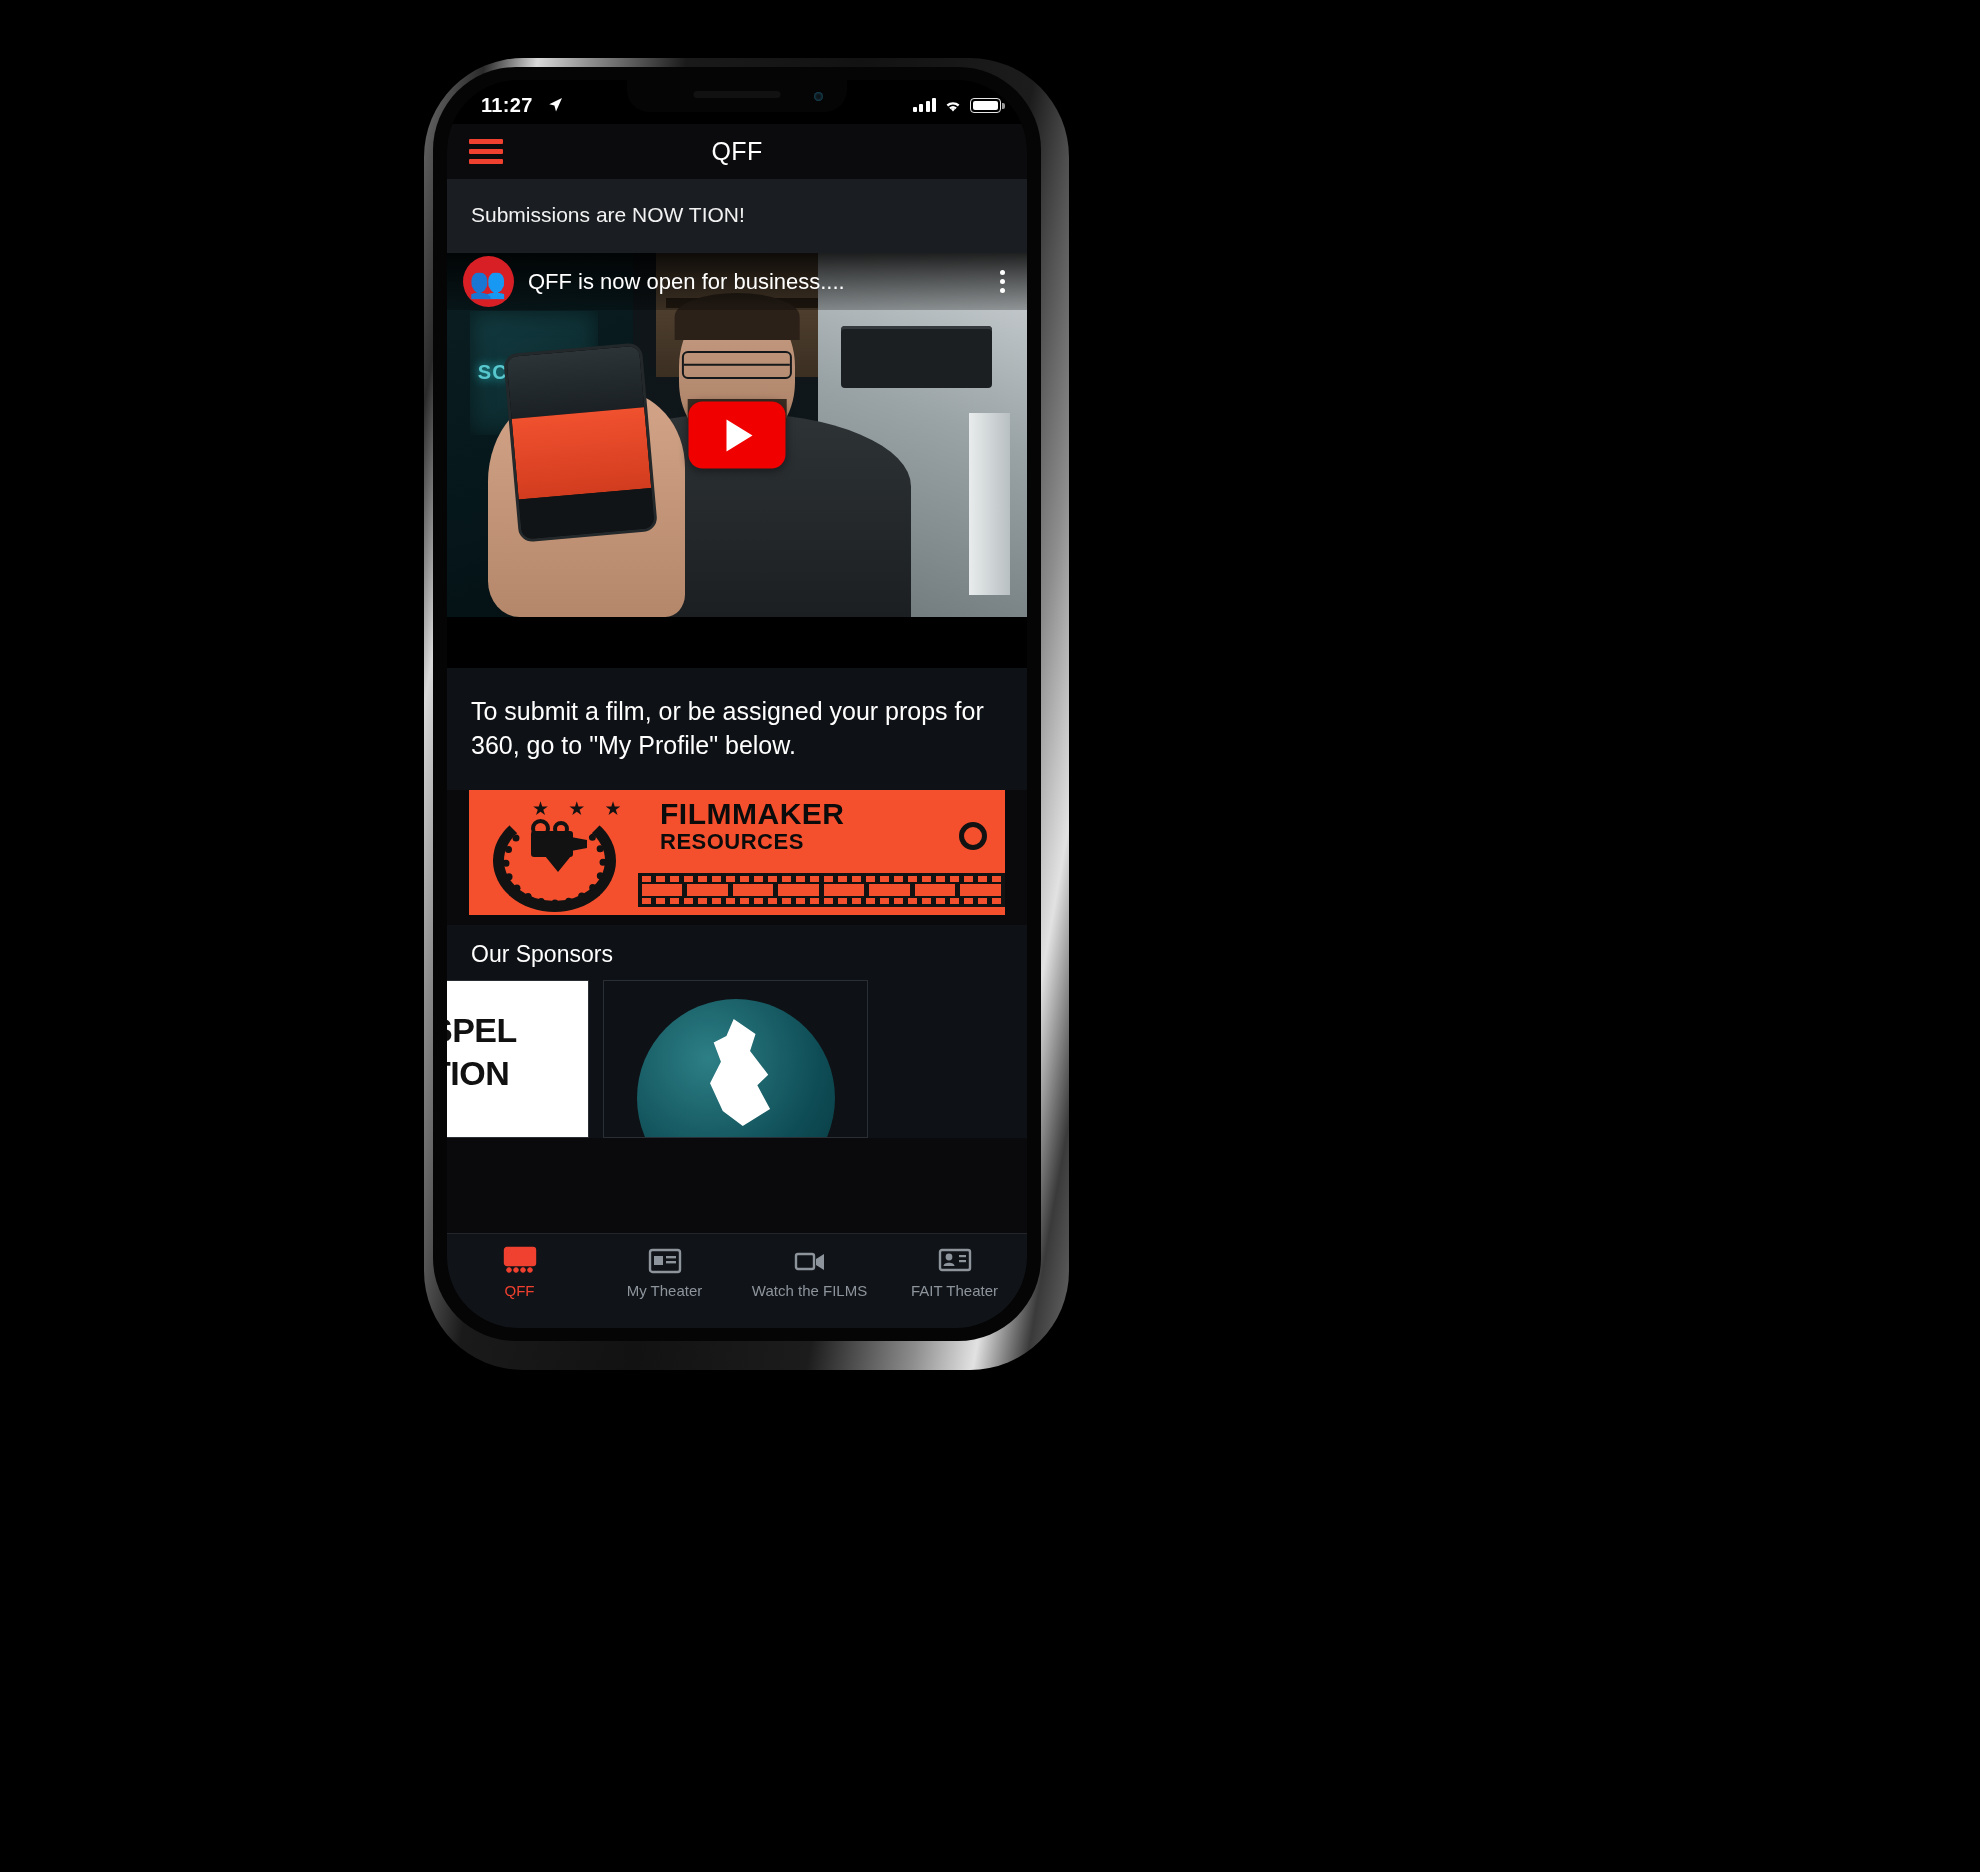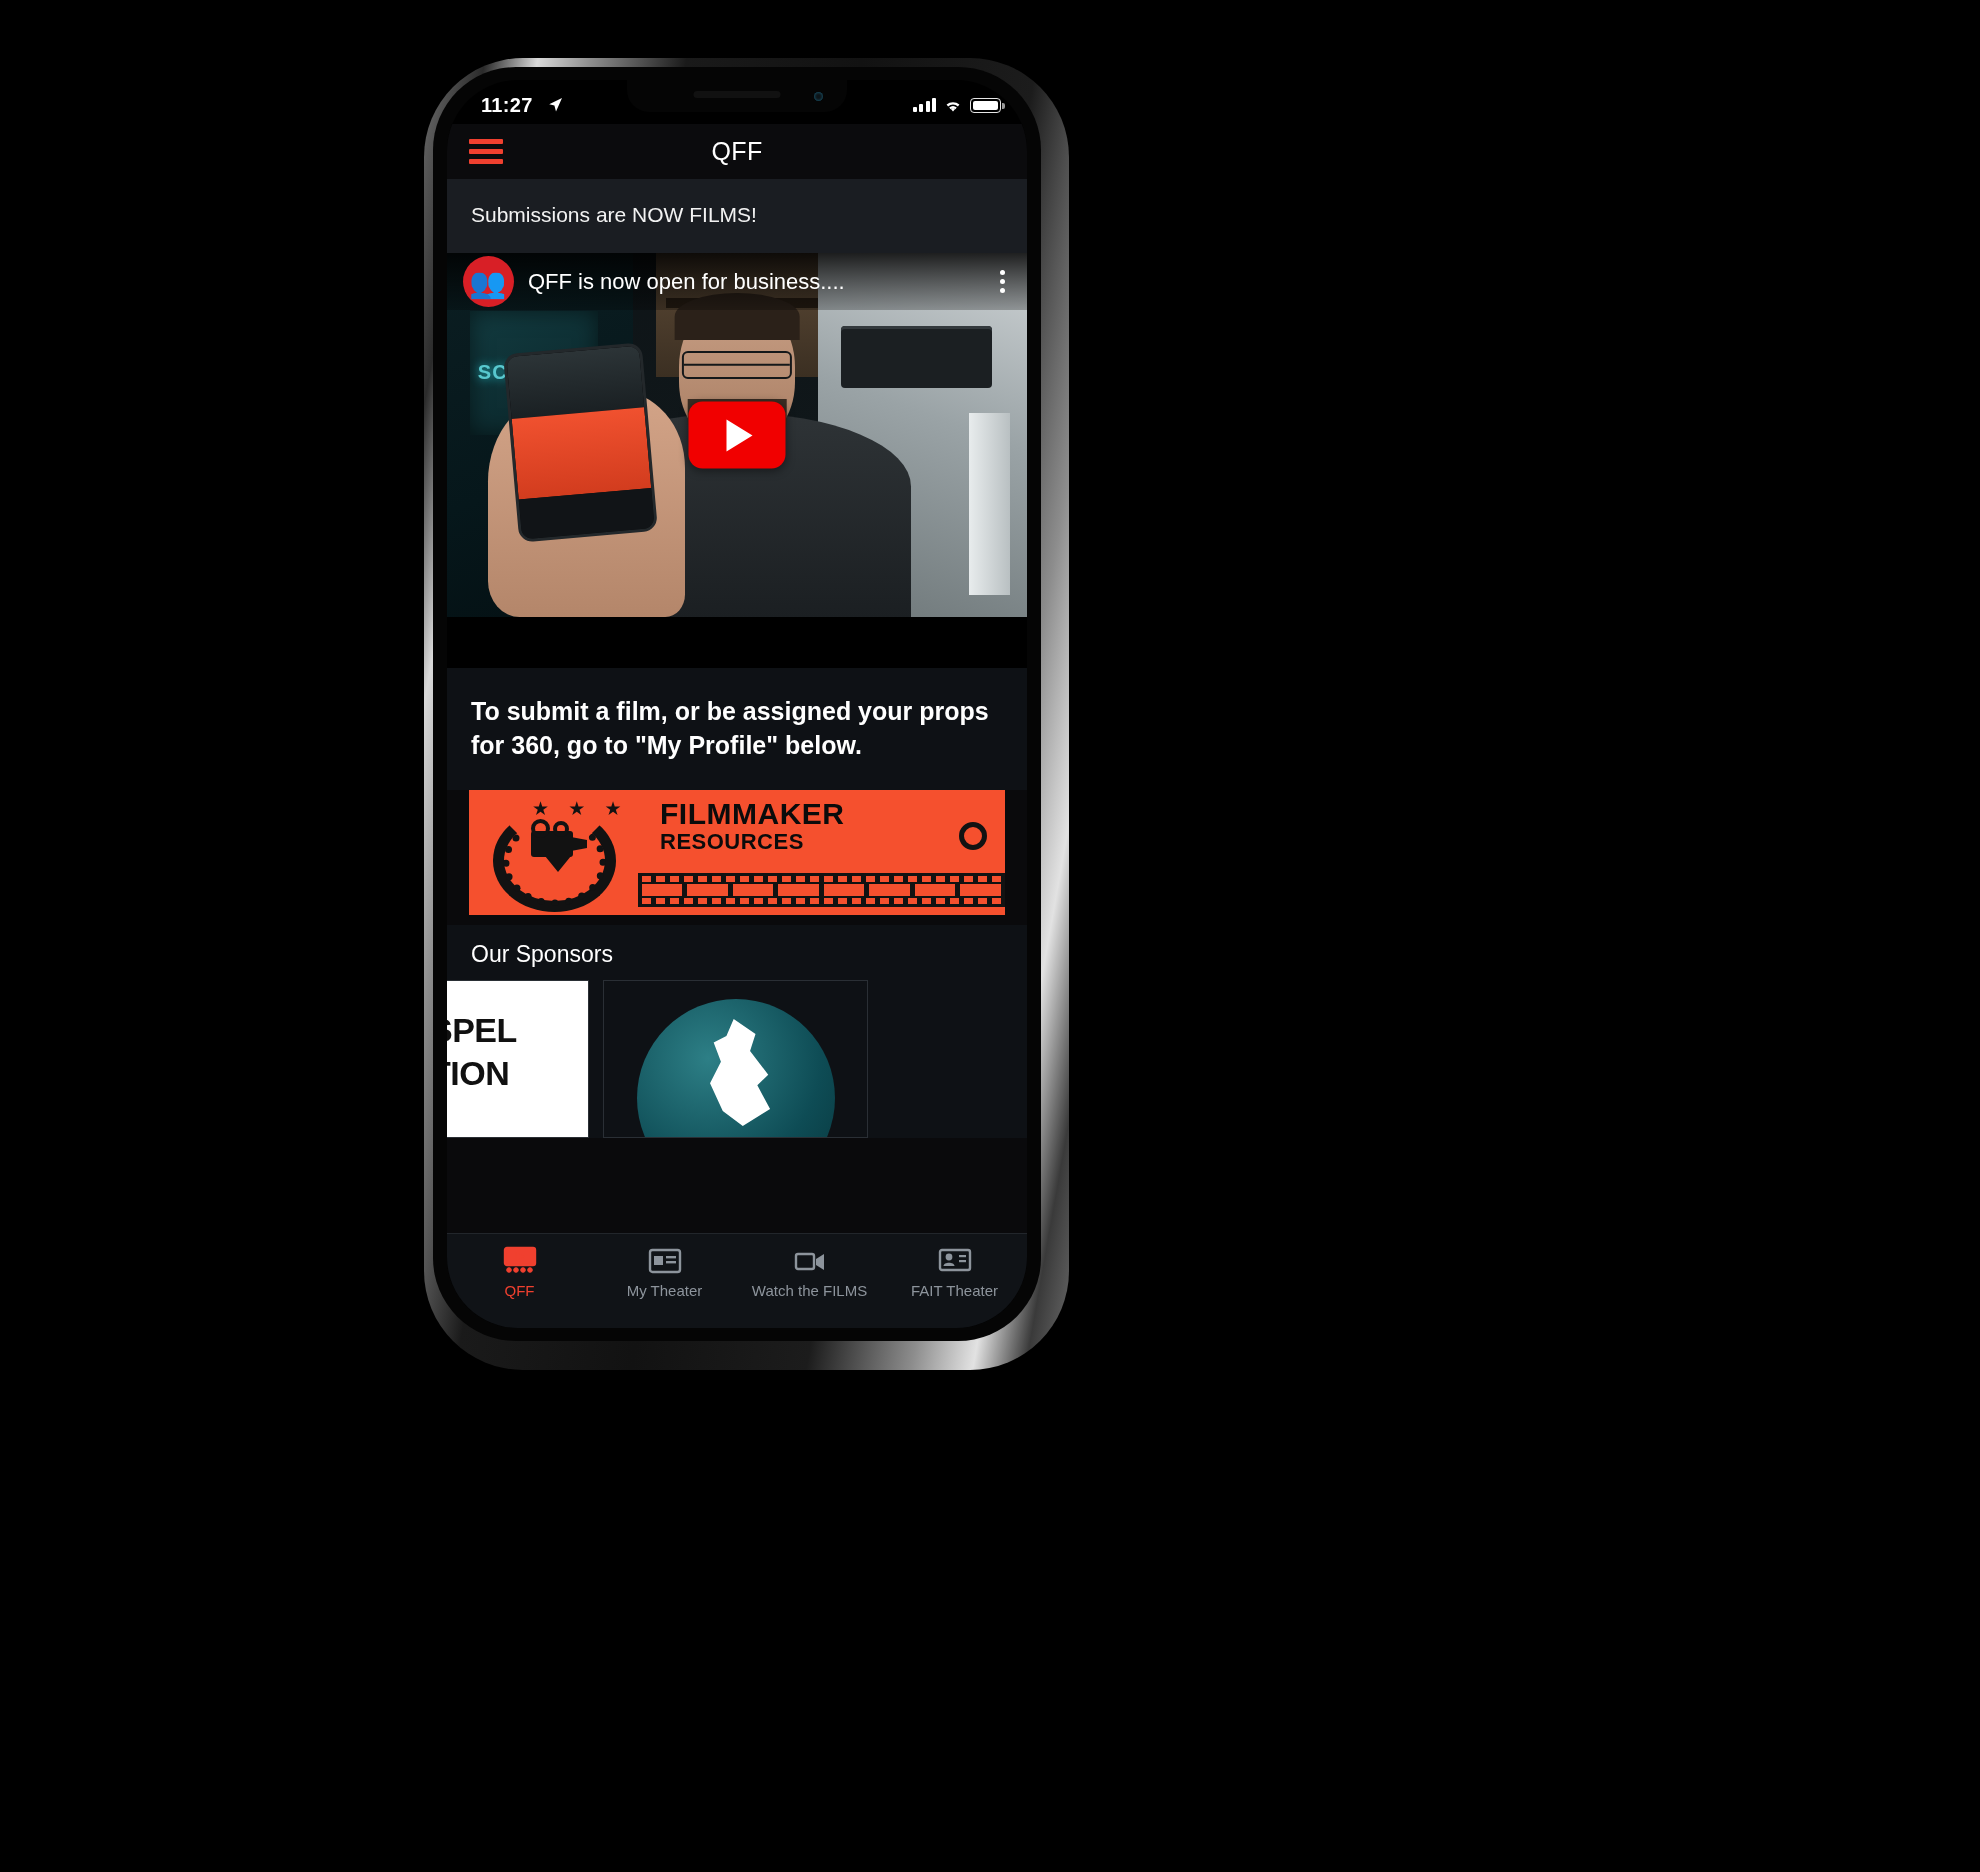--- a/index.html
+++ b/index.html
@@ -235,21 +235,21 @@
     width: 0; height: 0; margin-left: 5px;
     border-left: 26px solid #fff;
     border-top: 16px solid transparent;
     border-bottom: 16px solid transparent;
   }
   .yt-footer { height: 51px; background: #000; }
 
   
   .instruct {
     background:#0e1115; color:#fff;
-    font-size: 25px; font-weight: 700; line-height: 1.36;
+    font-size: 25px; font-weight: 400; line-height: 1.36;
     padding: 26px 24px 28px;
   }
 
   
   .fr-banner {
     margin: 0 22px 10px; height: 125px;
     background: #f5502e; position: relative; overflow: hidden;
     display: flex; align-items: center;
   }
   .fr-laurel {
@@ -410,21 +410,21 @@
       <div class="hamburger">
           <i></i>
           <i></i>
           <i></i>
         </div>
       <div class="appbar-title">QFF</div>
     </div>
 
     <div class="content">
 
-      <div class="announce">Submissions are NOW FILMS!</div>
+      <div class="announce">Submissions are NOW TION!</div>
 
       <div class="yt">
         <div class="yt-head">
           <div class="yt-avatar">
             <span class="fig">👥</span>
           </div>
           <div class="yt-title">QFF is now open for business....</div>
           <div class="yt-kebab">
               <i></i>
               <i></i>

